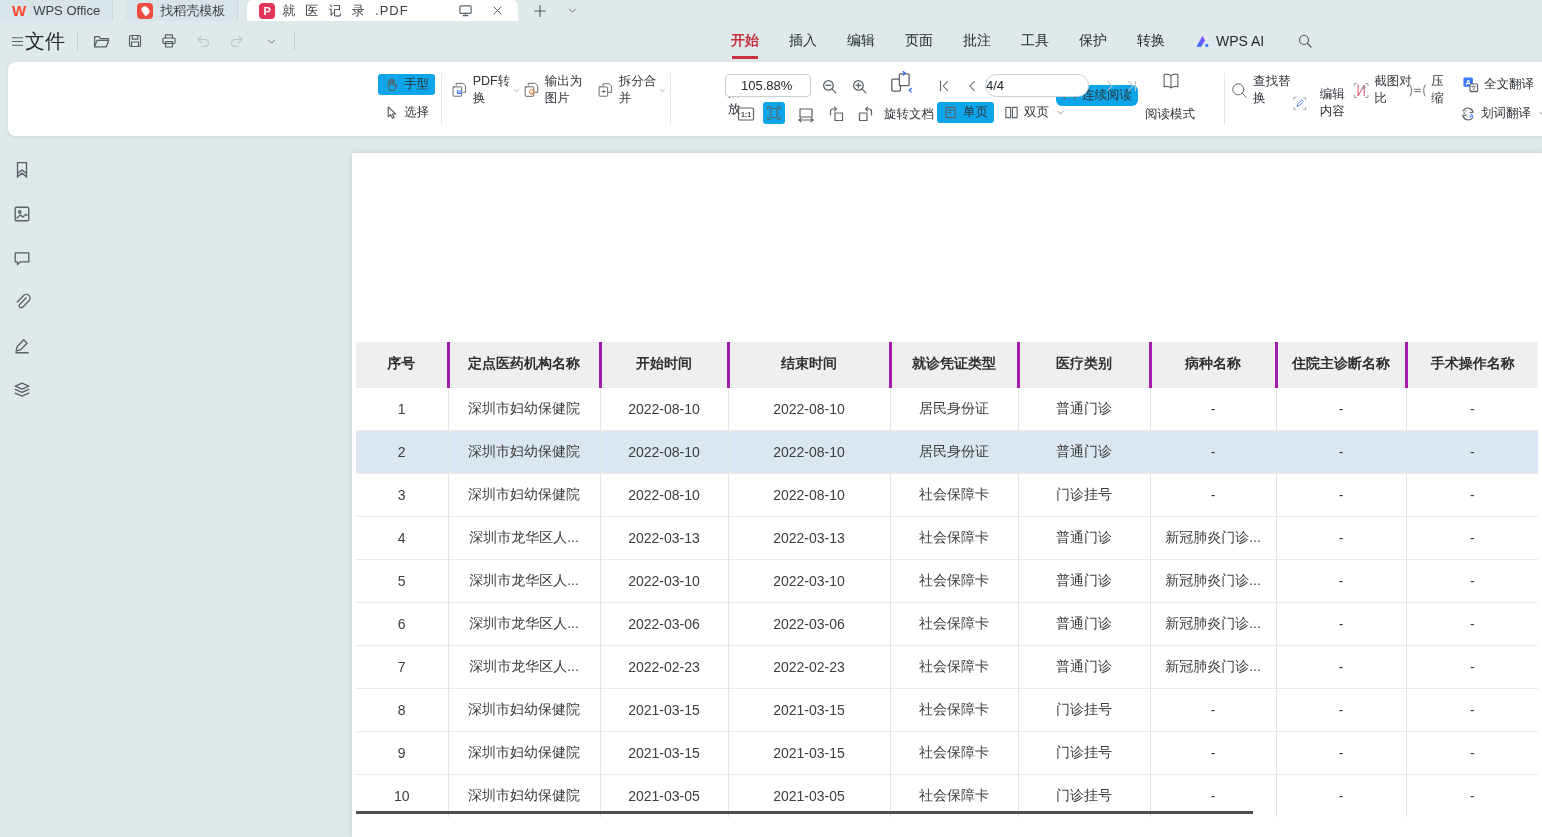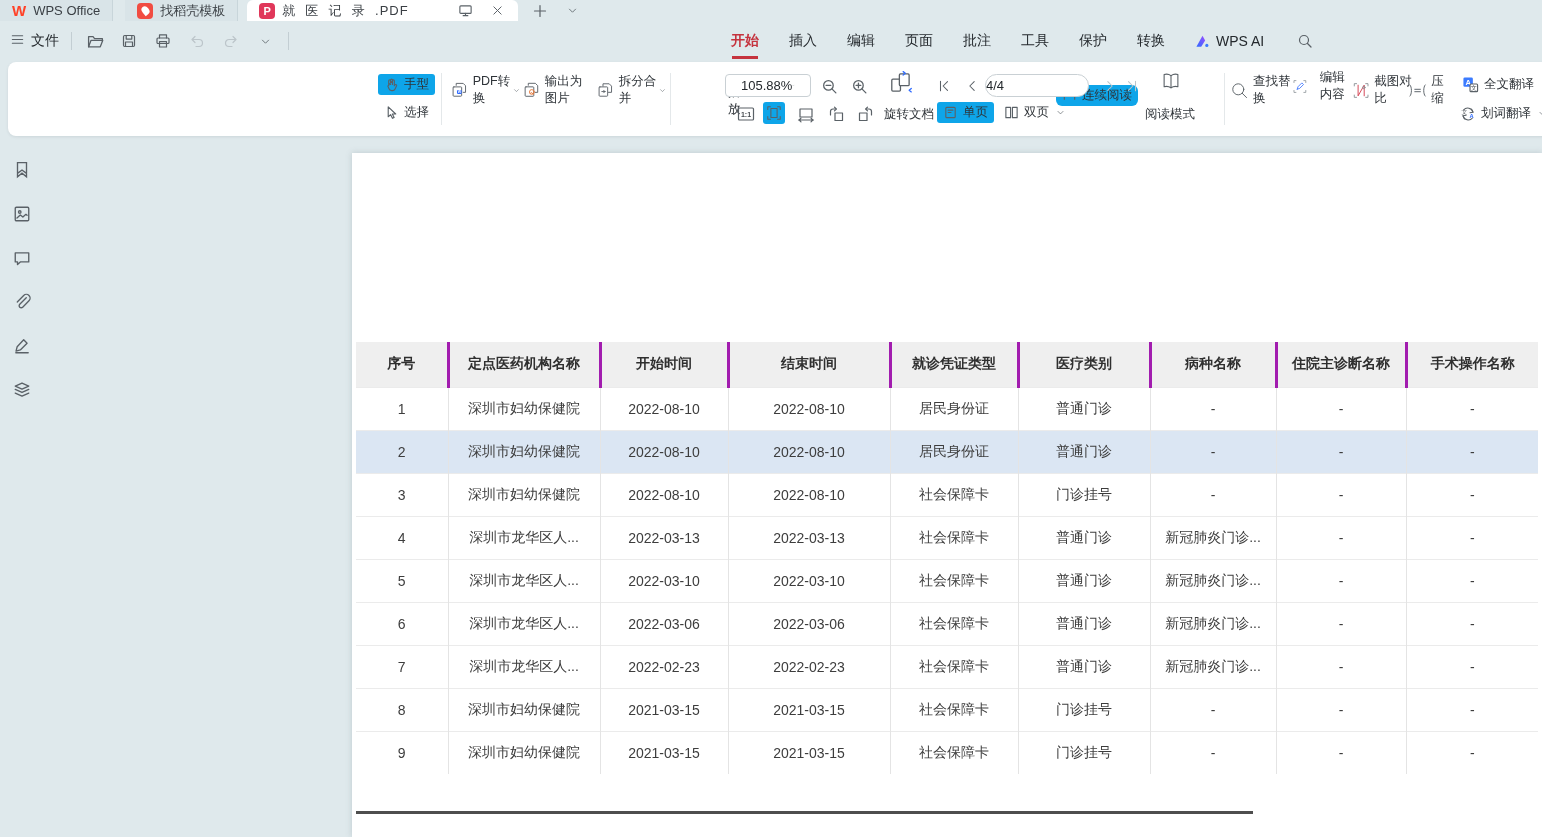--- a/index.html
+++ b/index.html
@@ -18,21 +18,21 @@
   .docer { background:#f14c42; }
   .docer span { display:block; width:7px; height:9px; background:#fff; border-radius:50% 50% 50% 0; transform:rotate(-40deg); }
   .pdficn { background:#e0375a; color:#fff; font-weight:800; font-size:11px; }
   .tabtitle { letter-spacing:1px; white-space:pre; }
   .tabtools { display:flex; align-items:center; gap:8px; margin-left:38px; }
   .newtab { display:flex; align-items:center; gap:9px; padding:0 10px; }
 
   
   .menubar { position:absolute; left:0; top:21px; width:1542px; height:40px; }
   .mleft { position:absolute; left:10px; top:0; height:40px; display:flex; align-items:center; gap:12px; }
-  .filebtn { display:flex; gap:6px; font-size:14px; color:#24292d; }
+  .filebtn { display:flex; align-items:center; font-size:20px; color:#24292d; }
   .vdiv { width:1px; height:18px; background:#c3ced3; }
   .ibtn { width:22px; height:22px; display:flex; align-items:center; justify-content:center; border-radius:3px; }
   .mright { position:absolute; left:731px; top:0; height:40px; display:flex; align-items:center; gap:30px; font-size:14px; color:#24292d; }
   .mitem { position:relative; cursor:default; }
   .mitem.active { color:#c5333e; font-weight:700; }
   .mitem.active::after { content:""; position:absolute; left:1px; right:1px; bottom:-9px; height:3px; background:#c5333e; }
   .aiitem { display:flex; align-items:center; gap:6px; }
 
   
   .toolcard { position:absolute; left:8px; top:62px; width:1546px; height:74px; background:#fff; border-radius:8px; box-shadow:0 1px 3px rgba(70,90,100,.12); }
@@ -373,21 +373,21 @@
   <div class="tdiv" style="left:1216px;"></div>
 
   <div class="abs bigcol" style="left:1222px; top:11px; width:64px;">
     <svg width="23" height="23" viewBox="0 0 24 24" class="ico">
         <circle cx="10.5" cy="10.5" r="7"></circle>
         <path d="M15.5 15.5l5.5 5.5"></path>
       </svg>
     <span>查找替换</span>
   </div>
 
-  <div class="abs bigcol" style="left:1284px; top:7px; width:62px;gap:12px;">
+  <div class="abs bigcol" style="left:1284px; top:24px; width:62px;gap:12px;">
     <svg width="23" height="23" viewBox="0 0 24 24" class="ico">
         <path d="M3 6V3h3M18 3h3v3M21 18v3h-3M6 21H3v-3" stroke="#8a9196"></path>
         <path d="M8 16l1-3.5 6-6 2.5 2.5-6 6L8 16z" stroke="#2f6bff"></path>
       </svg>
     <span>编辑内容</span>
   </div>
 
   <div class="abs bigcol" style="left:1344px; top:11px; width:62px;">
     <svg width="23" height="23" viewBox="0 0 24 24" class="ico">
         <path d="M3 6V3h3M18 3h3v3M21 18v3h-3M6 21H3v-3" stroke="#8a9196"></path>
@@ -586,16 +586,27 @@
           <td>9</td>
           <td>深圳市妇幼保健院</td>
           <td>2021-03-15</td>
           <td>2021-03-15</td>
           <td>社会保障卡</td>
           <td>门诊挂号</td>
           <td>-</td>
           <td>-</td>
           <td>-</td>
         </tr>
+        <tr>
+          <td>10</td>
+          <td>深圳市妇幼保健院</td>
+          <td>2021-03-05</td>
+          <td>2021-03-05</td>
+          <td>社会保障卡</td>
+          <td>门诊挂号</td>
+          <td>-</td>
+          <td>-</td>
+          <td>-</td>
+        </tr>
       </tbody>
   </table>
   <div class="darkline"></div>
 </div>
 
 </body></html>

